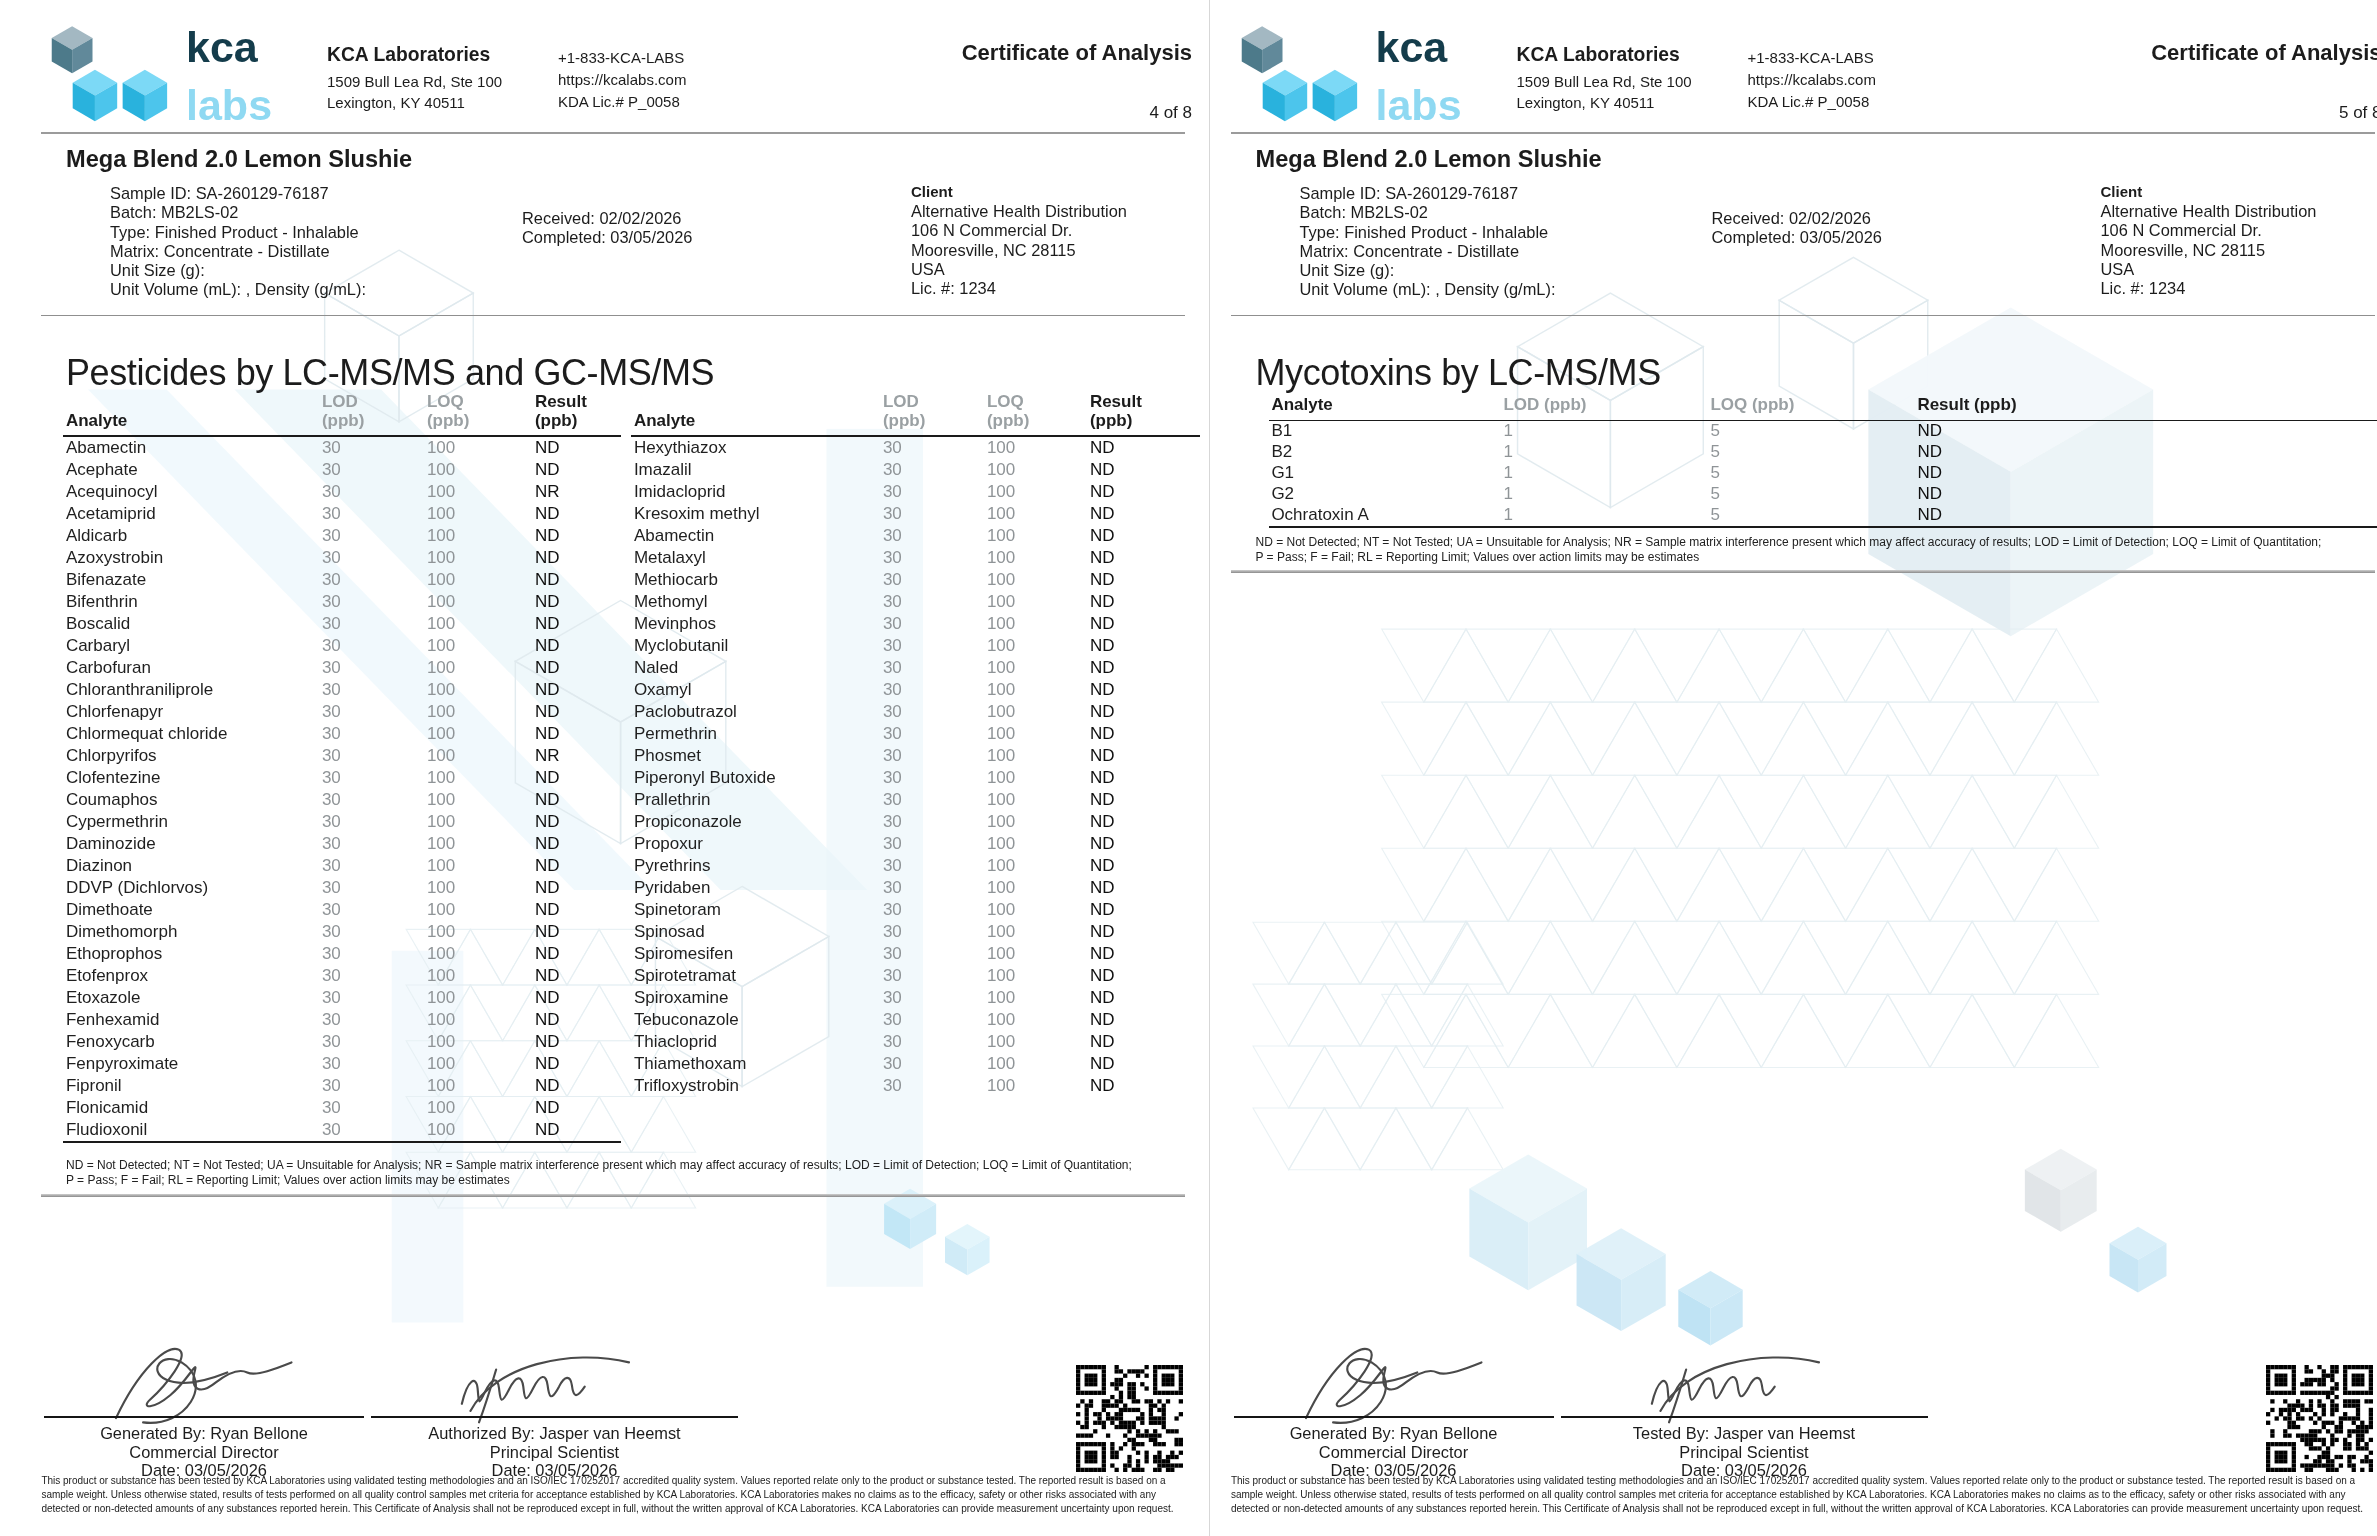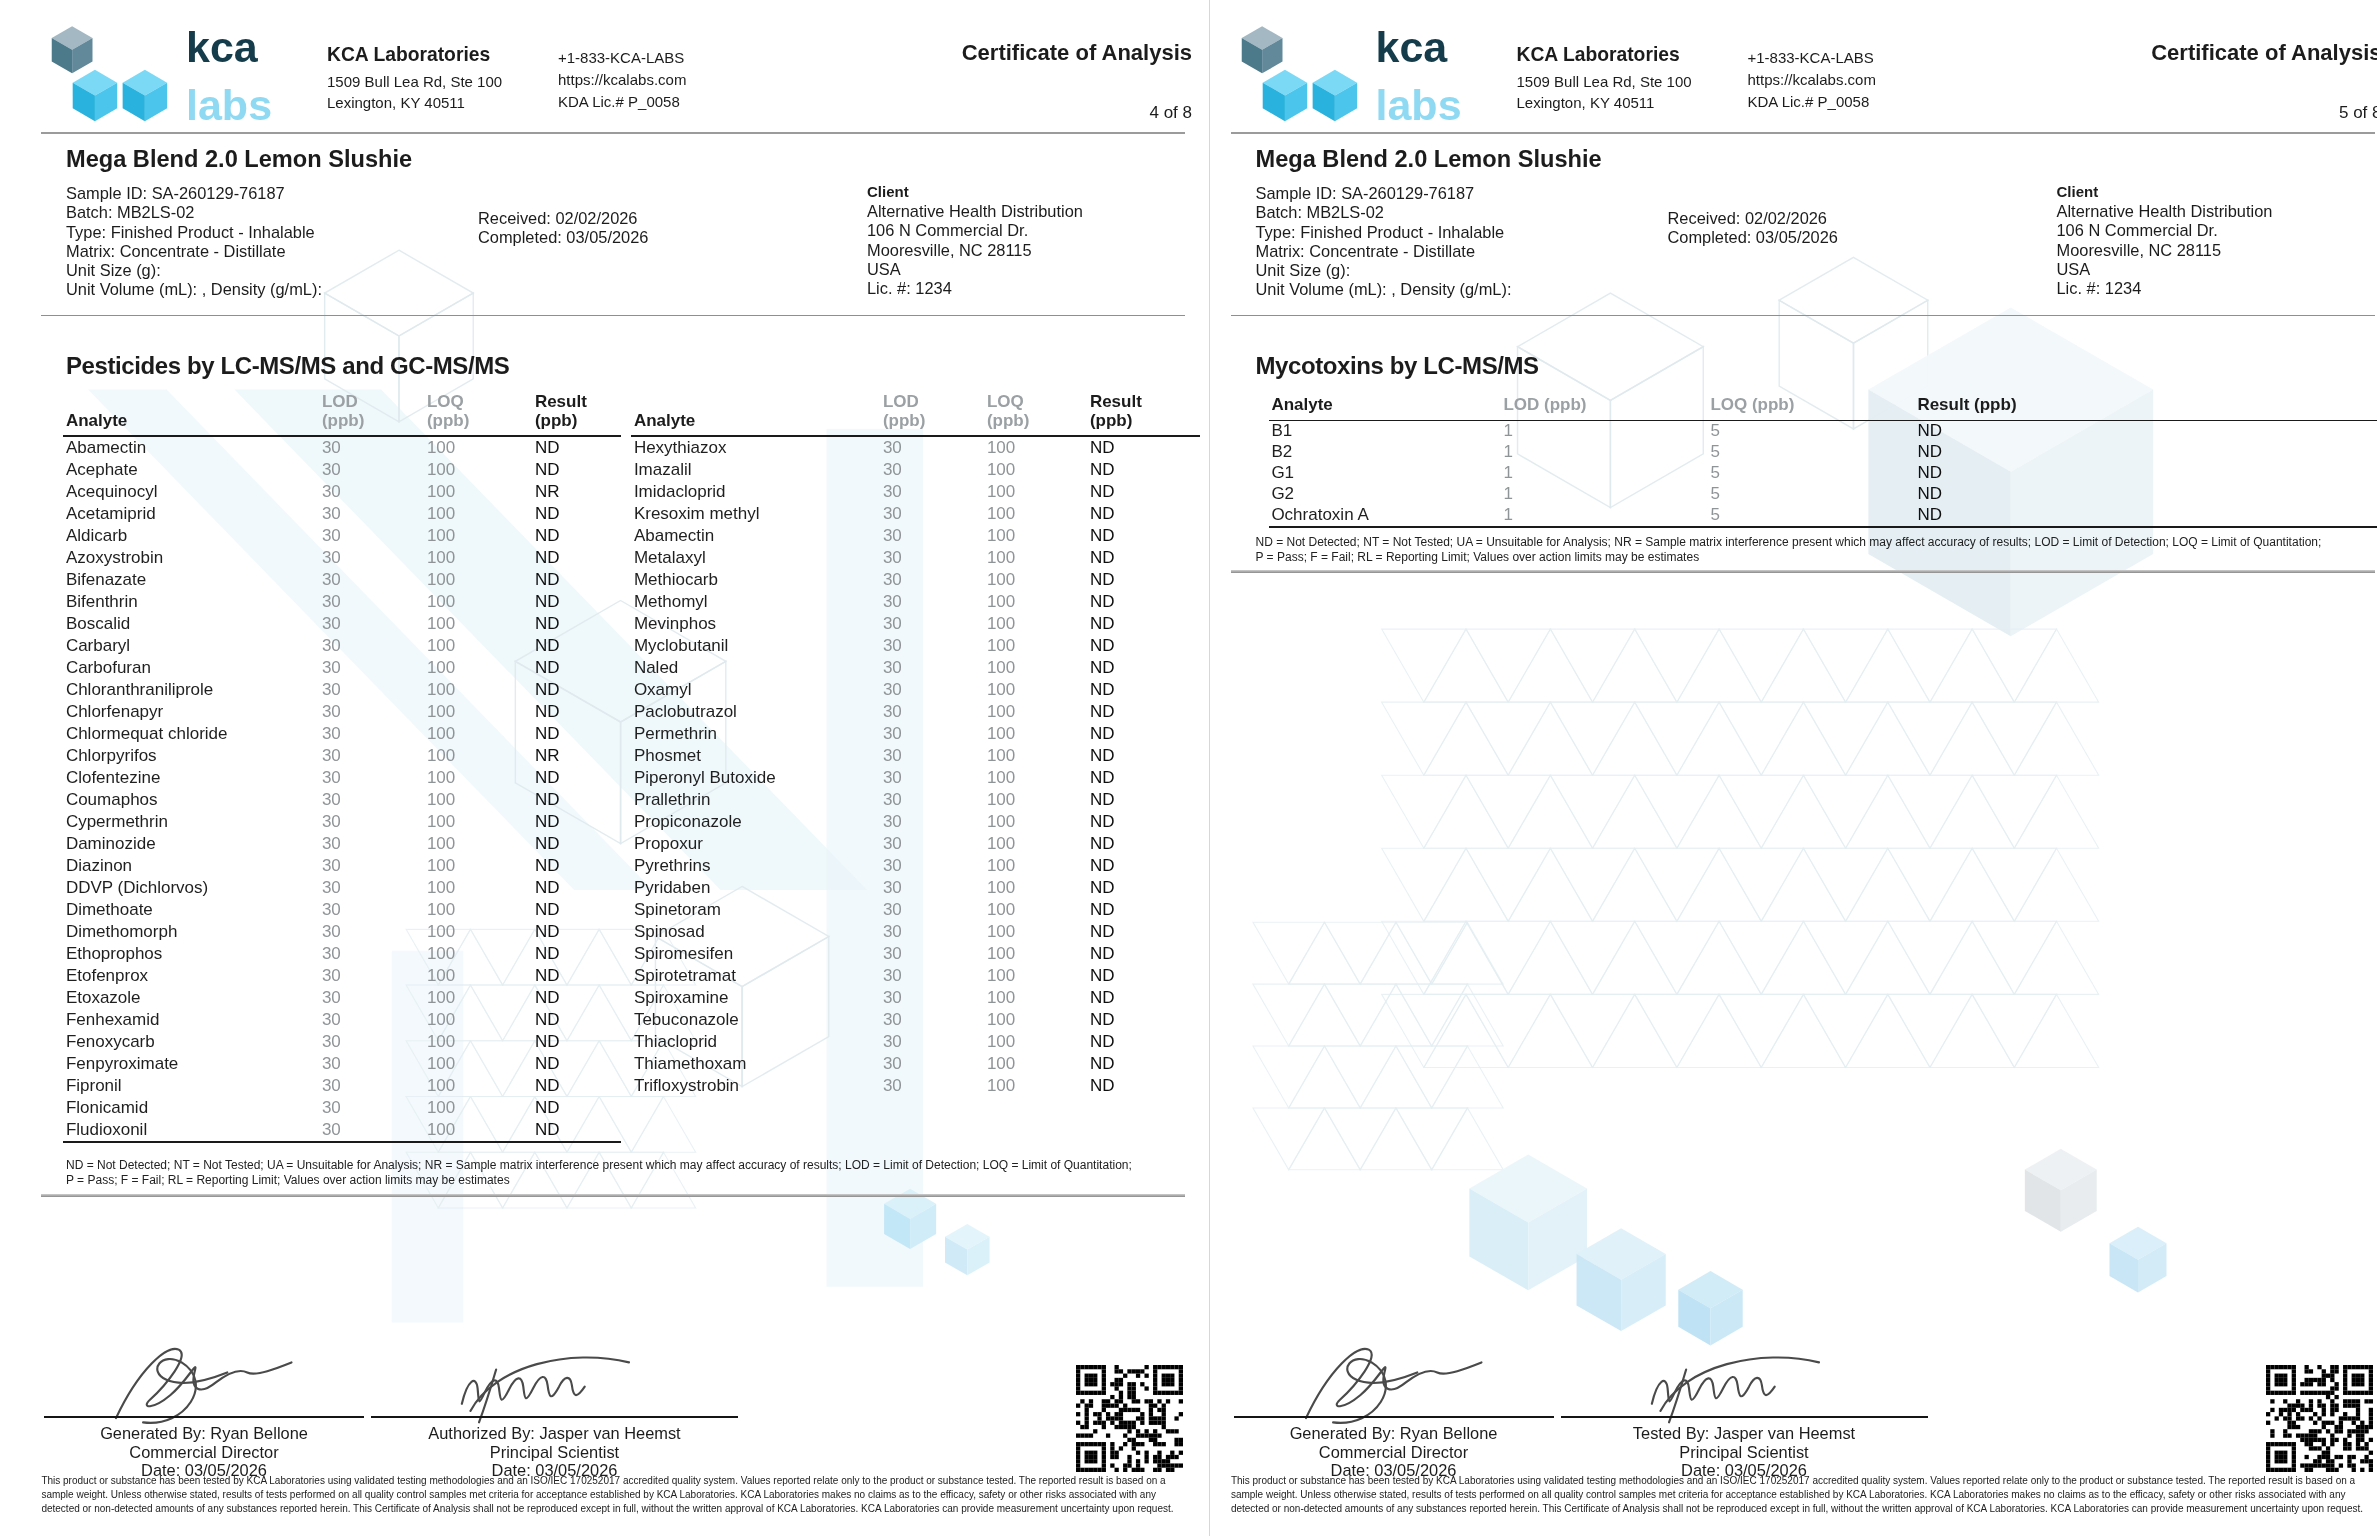--- a/index.html
+++ b/index.html
@@ -17,24 +17,24 @@
   .lab-name{font-size:19.3px;font-weight:bold;}
   .addr{font-size:15px;line-height:21.4px;}
   .contact{font-size:15px;line-height:22px;}
   .cert-title{width:457px;text-align:right;font-size:22px;font-weight:bold;}
   .page-num{width:457px;text-align:right;font-size:17px;}
   .rule{background:#9b9b9b;}
   .rule2{background:#8f8f8f;}
   .rule-foot{background:linear-gradient(#cfcfcf,#8a8a8a);}
 
   .product-title{font-size:23.6px;font-weight:bold;}
-  .info{font-size:16.4px;line-height:19.3px;}
+  .info{font-size:16.4px;line-height:19.3px;margin-left:44px;}
   .client-label{font-size:15px;font-weight:bold;line-height:20px;}
 
-  .section-title{font-size:24px;font-weight:bold;letter-spacing:-0.4px;}
+  .section-title{font-size:36px;font-weight:normal;letter-spacing:-0.4px;}
 
   table{border-collapse:collapse;table-layout:fixed;background:transparent;}
   th{font-size:17px;font-weight:bold;text-align:left;vertical-align:bottom;
      padding:0 0 4.3px 2.9px;white-space:pre-line;border-bottom:2.1px solid #1a1a1a;line-height:19.3px;}
   th.gray{color:#9aa0a3;}
   td{font-size:17px;height:22px;padding:0 0 0 2.9px;overflow:hidden;white-space:nowrap;}
   td:first-child{color:#1f1f1f;}
   td:nth-child(2),td:nth-child(3){color:#8f9497;}
   td:nth-child(4){color:#101010;}
   table.closed tr:last-child td{border-bottom:2.1px solid #1a1a1a;}

